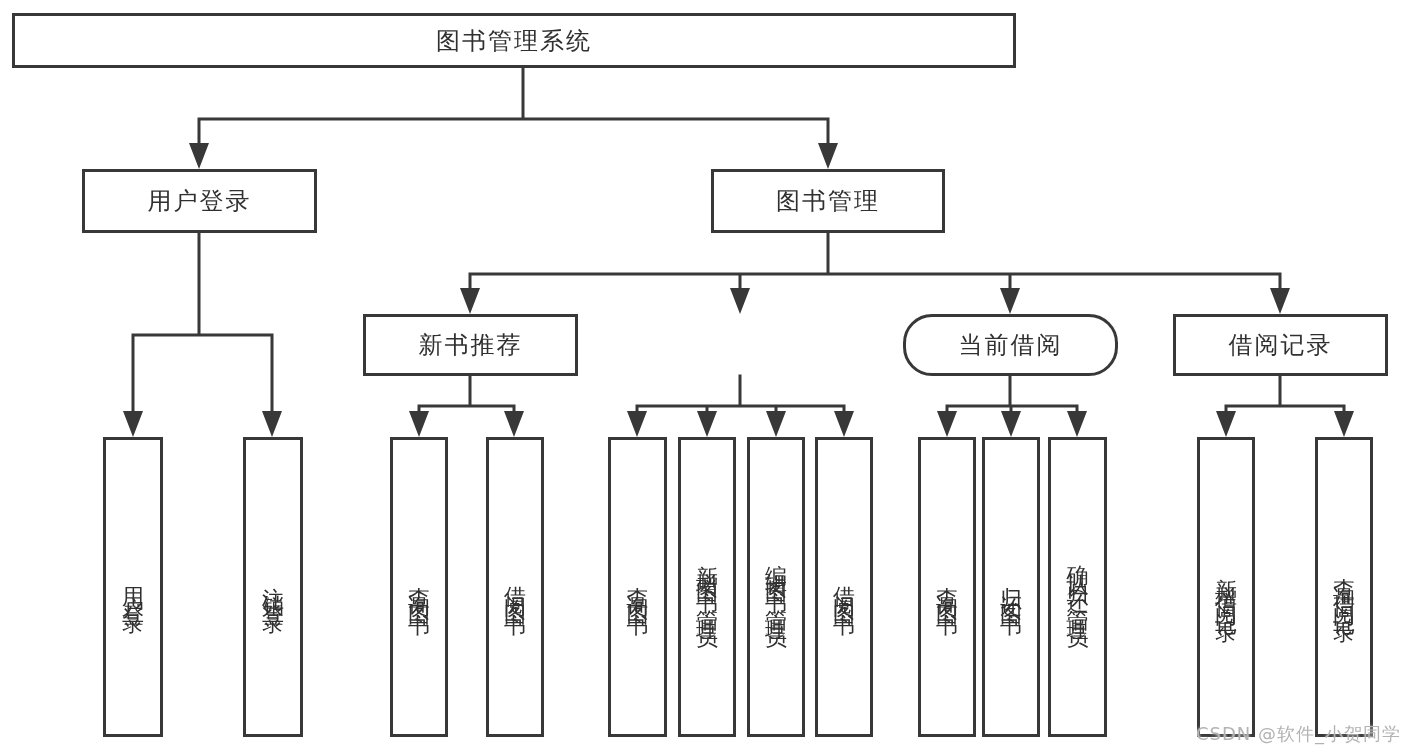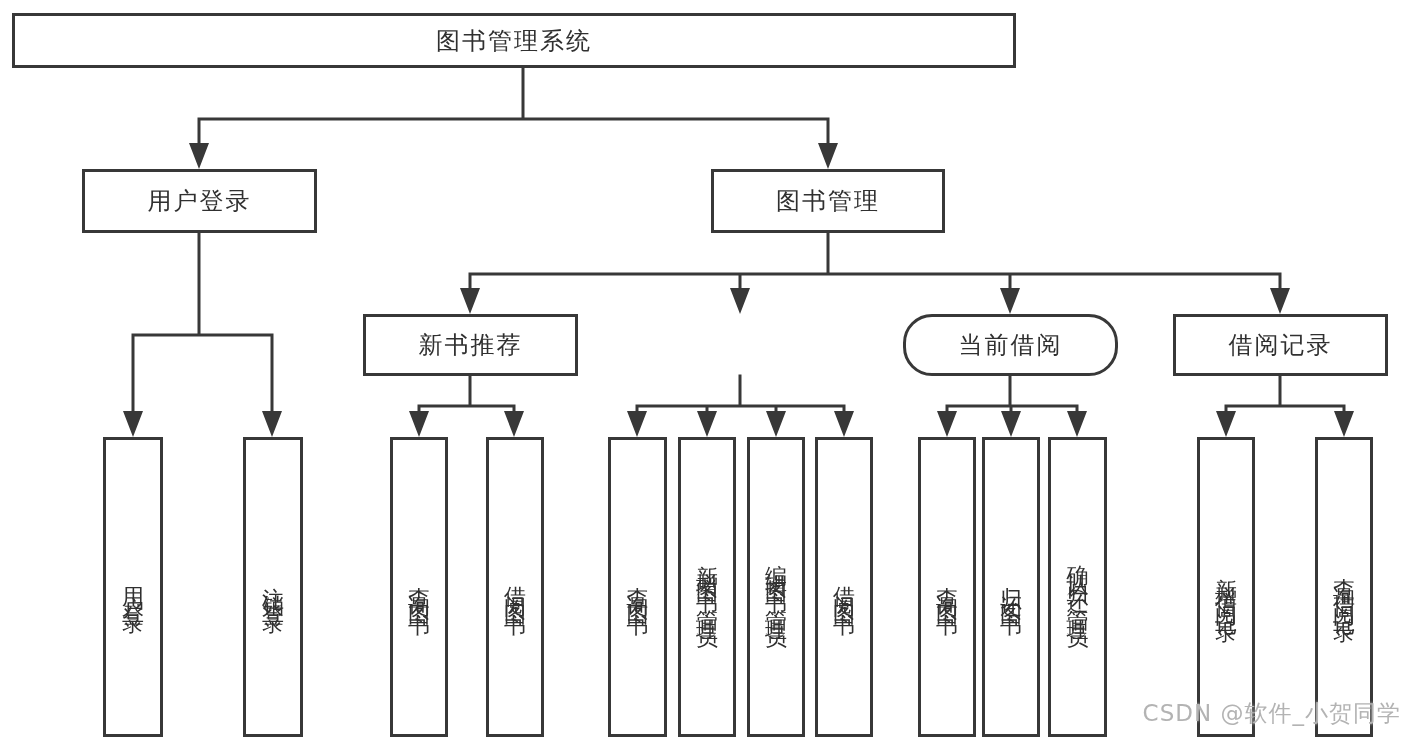--- a/index.html
+++ b/index.html
@@ -32,23 +32,23 @@
   .vtext{
     writing-mode:vertical-rl;
     text-orientation:mixed;
     font-size:22px;
     letter-spacing:9px;
     line-height:1;
     color:var(--text);
   }
   .watermark{
     position:absolute;
-    right:4px;bottom:18px;
+    right:4px;bottom:1px;
     z-index:5;
-    font-size:23px;
+    font-size:18px;
     letter-spacing:1px;
     color:var(--wm);
     text-shadow:0 0 3px rgba(255,255,255,.9);
     white-space:nowrap;
   }
 </style>
 </head>
 <body>
 
 <div id="stage">

